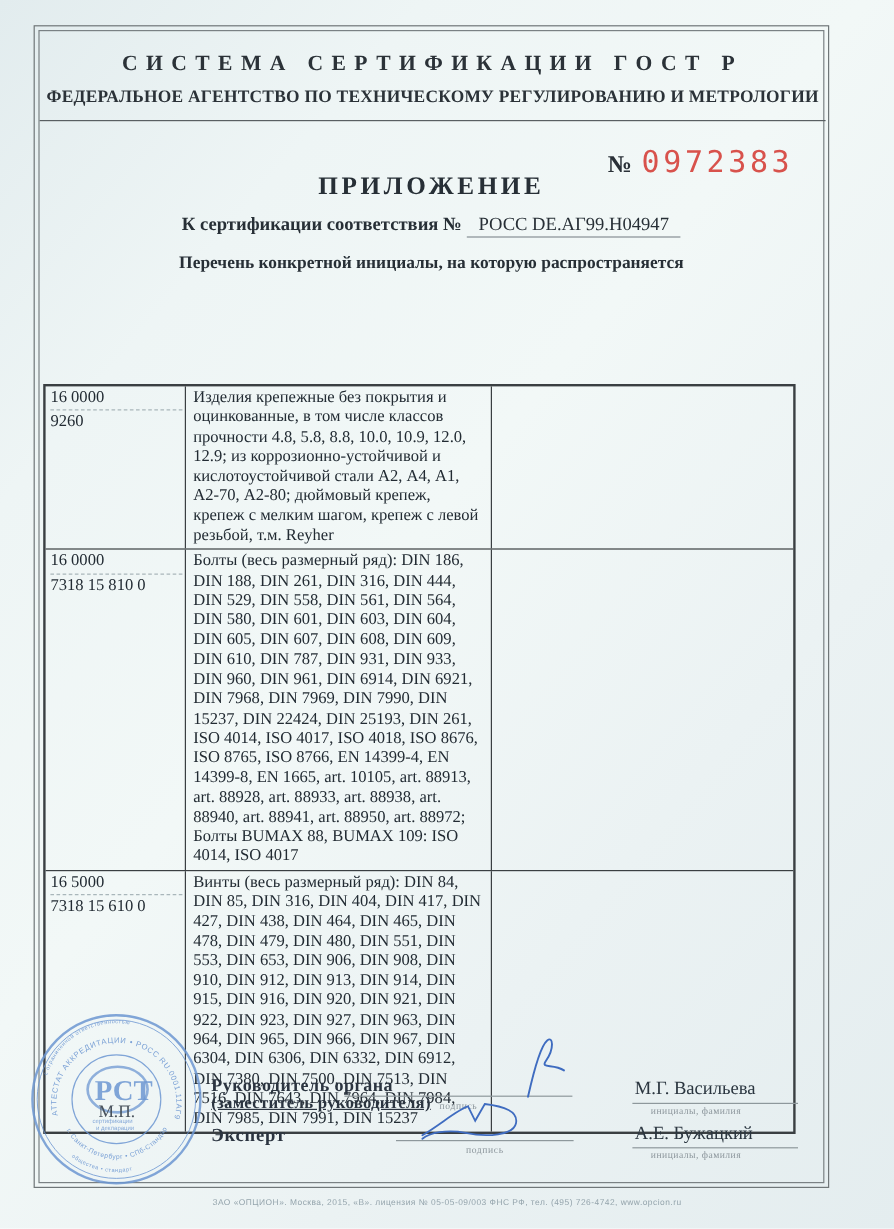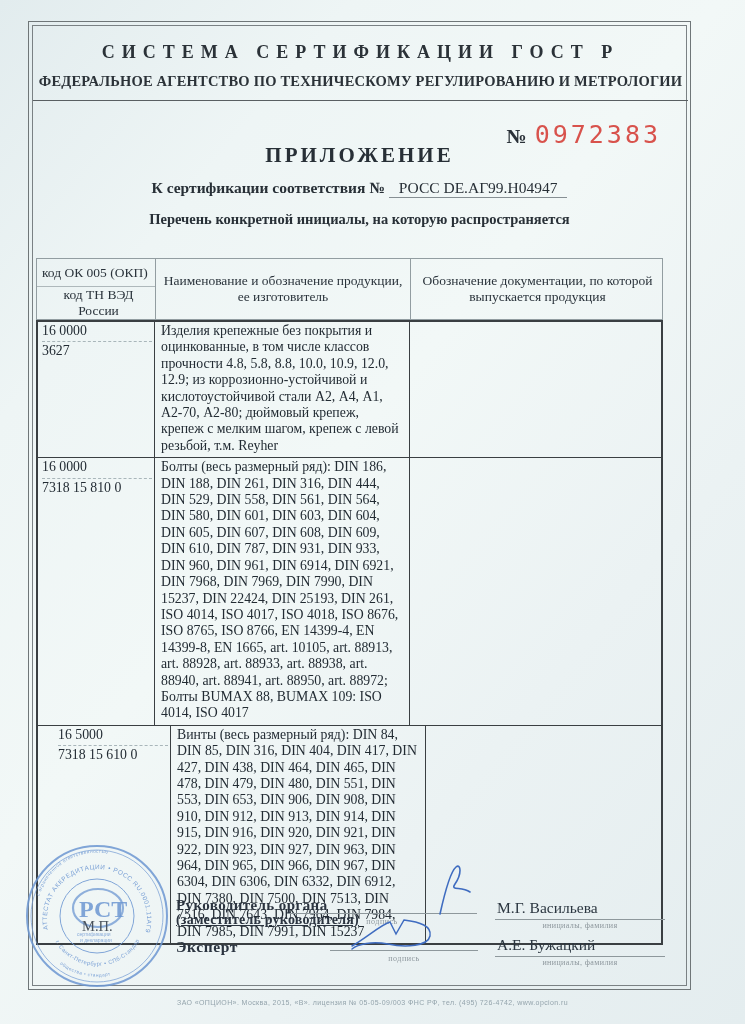--- a/index.html
+++ b/index.html
@@ -34,35 +34,35 @@
   .thead .c1 div:first-child{border-bottom:1px solid #aeb8bb;}
   
   .tbody{position:absolute;left:36px;top:320px;width:627px;border:2px solid #3a3f42;box-sizing:border-box;font-size:13.8px;}
   .trow{display:grid;grid-template-columns:117px 255px 251px;border-bottom:1.8px solid #3a3f42;}
   .trow:last-child{border-bottom:none;}
   .td{border-right:1.8px solid #3a3f42;box-sizing:border-box;padding:1px 4px 3px 6px;line-height:16.4px;color:#222b33;}
   .td:last-child{border-right:none;}
   .td.codes{padding:1px 0 3px 4px;}
   .td.codes .okp{display:block;border-bottom:1px dashed #a9b6ba;padding-bottom:2px;margin-right:2px;}
   .td.codes .tnv{display:block;padding-top:1px;}
-  .r1{min-height:106px;} .r2{min-height:198px;} .r3{min-height:191px;margin-left:16px;}
+  .r1{min-height:106px;} .r2{min-height:198px;} .r3{min-height:191px;}
   
   .role1{position:absolute;left:176px;top:897px;font-size:15px;font-weight:bold;letter-spacing:0.4px;color:#2b3440;}
   .role1b{position:absolute;left:176px;top:912px;font-size:14px;font-weight:bold;letter-spacing:0.2px;
     color:#2b3440;text-decoration:underline;}
   .role2{position:absolute;left:176px;top:938px;font-size:15.5px;font-weight:bold;letter-spacing:0.6px;color:#2b3440;}
   .sigline{position:absolute;border-bottom:1px solid #8e989c;}
   .sig1{left:287px;top:913px;width:190px;}
   .sig2{left:330px;top:950px;width:148px;}
   .cap{position:absolute;font-size:8px;color:#8b959b;letter-spacing:0.5px;text-align:center;}
   .cap1{left:287px;top:917px;width:190px;}
   .cap2{left:330px;top:954px;width:148px;}
   .nameblock{position:absolute;left:495px;width:170px;}
   .nb1{top:899px;} .nb2{top:936px;}
-  .nameblock .nm{font-size:15.5px;color:#2b3640;border-bottom:1px solid #8e989c;padding-bottom:2px;padding-left:2px;}
+  .nameblock .nm{font-size:15.5px;color:#2b3640;border-bottom:1px solid #8e989c;padding-bottom:2px;padding-left:2px;margin-left:32px;}
   .nameblock .nc{font-size:8px;color:#8b959b;letter-spacing:0.4px;text-align:center;padding-top:1px;}
   .imprint{position:absolute;left:0;top:999px;width:745px;text-align:center;
     font-size:7px;color:#94a4ac;letter-spacing:0.4px;font-family:"Liberation Sans",sans-serif;}
   .stamp{position:absolute;left:22px;top:841px;}
   .sigsvg{position:absolute;}
   .sg1{left:428px;top:862px;} .sg2{left:348px;top:916px;}
 </style>
 </head>
 <body>
 
@@ -85,34 +85,26 @@
 
   <div class="cert-line">
     <span class="lbl">К сертификации соответствия №</span>
     <span class="num">РОСС DE.АГ99.Н04947</span>
   </div>
 
   <div class="subtitle">
     <div>Перечень конкретной инициалы,  на которую распространяется</div>
   </div>
 
-  <div class="thead">
-    <div class="c c1">
-      <div>код ОК 005 (ОКП)</div>
-      <div>код ТН ВЭД России</div>
-    </div>
-    <div class="c">Наименование и обозначение продукции, ее изготовитель</div>
-    <div class="c">Обозначение документации, по которой выпускается продукция</div>
-  </div>
 
   <div class="tbody">
     <div class="trow r1">
       <div class="td codes">
         <span class="okp">16 0000</span>
-        <span class="tnv">3627</span>
+        <span class="tnv">9260</span>
       </div>
       <div class="td">Изделия крепежные без покрытия и оцинкованные, в том числе классов прочности 4.8, 5.8, 8.8, 10.0, 10.9, 12.0, 12.9; из коррозионно-устойчивой и кислотоустойчивой стали А2, А4, А1, А2-70, А2-80;  дюймовый крепеж, крепеж с мелким шагом, крепеж с левой резьбой, т.м. Reyher</div>
       <div class="td"></div>
     </div>
     <div class="trow r2">
       <div class="td codes">
         <span class="okp">16 0000</span>
         <span class="tnv">7318 15 810 0</span>
       </div>
       <div class="td">Болты (весь размерный ряд): DIN 186, DIN 188, DIN 261, DIN 316, DIN 444, DIN 529, DIN 558, DIN 561, DIN 564, DIN 580, DIN 601, DIN 603, DIN 604, DIN 605, DIN 607, DIN 608, DIN 609, DIN 610, DIN 787, DIN 931, DIN 933, DIN 960, DIN 961, DIN 6914, DIN 6921, DIN 7968, DIN 7969, DIN 7990, DIN 15237, DIN 22424, DIN 25193, DIN 261, ISO 4014, ISO 4017, ISO 4018, ISO 8676, ISO 8765, ISO 8766,  EN 14399-4, EN 14399-8, EN 1665, art. 10105, art. 88913, art. 88928, art. 88933, art. 88938, art. 88940,  art. 88941, art. 88950, art. 88972; Болты BUMAX 88, BUMAX 109: ISO 4014, ISO 4017</div>

